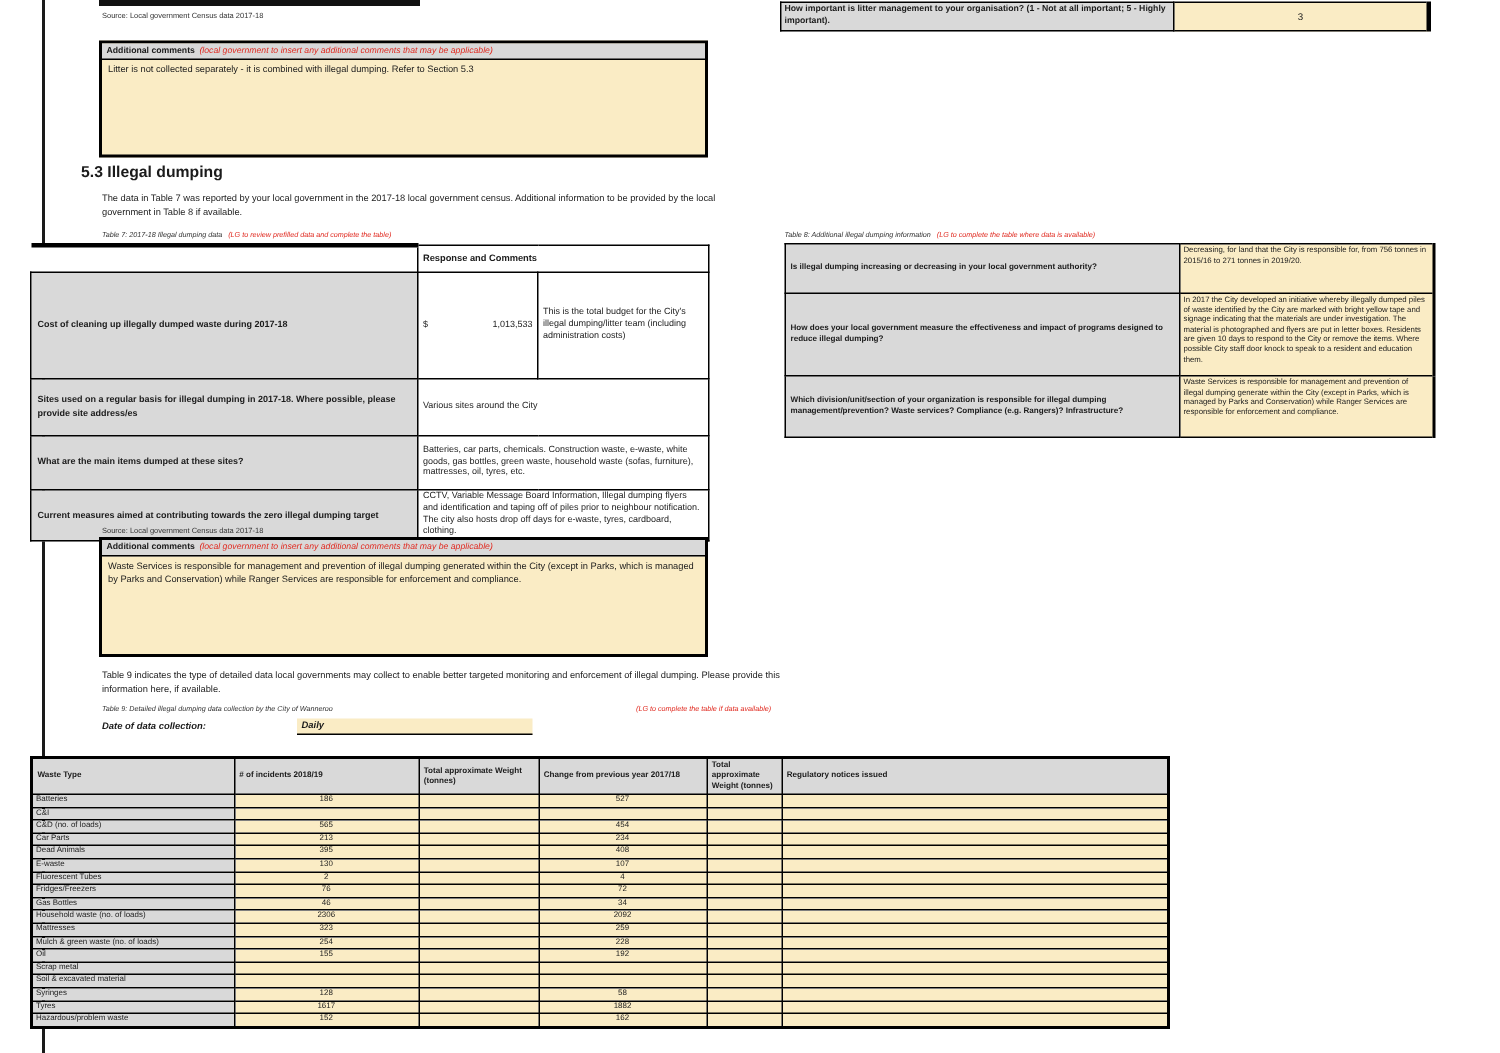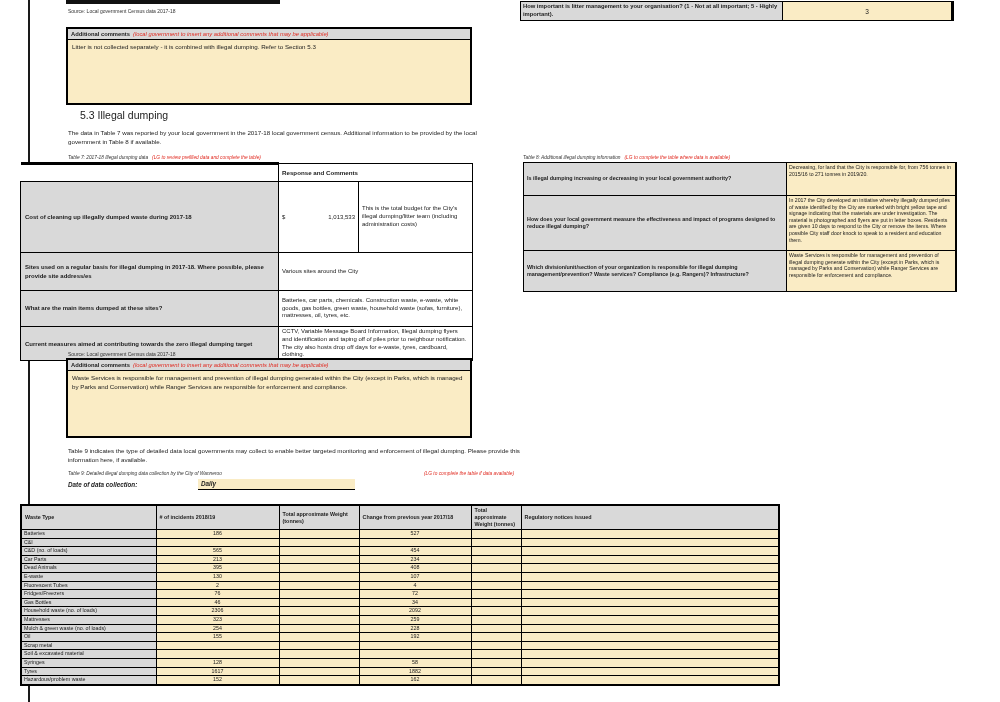--- a/index.html
+++ b/index.html
@@ -22,21 +22,21 @@
   
   .cbox{border:2px solid #000;width:402px;background:#FAECC5;}
   #cbox1{left:66px;top:27px;height:74px;}
   #cbox2{left:66px;top:358px;height:76px;}
   .cbox-head{background:#D9D9D9;border-bottom:1px solid #000;padding:1px 3px;font-size:5.8px;
              display:flex;gap:3px;align-items:center;white-space:nowrap;height:8px;}
   .cbox-title{font-weight:bold;}
   .cbox-hint{font-style:italic;color:#E02A20;}
   .cbox-body{padding:2px 4px;font-size:6.2px;line-height:1.5;}
 
-  #heading{left:80px;top:109px;font-size:10.5px;font-weight:normal;}
+  #heading{left:54px;top:109px;font-size:10.5px;font-weight:bold;}
   .para{font-size:6.2px;line-height:1.5;color:#222;}
   #intro{left:68px;top:128px;width:432px;}
   #para2{left:68px;top:446px;width:480px;}
 
   .caption{font-size:4.8px;font-style:italic;color:#333;white-space:nowrap;}
   .caption .note{color:#E02A20;margin-left:4px;}
   #t7cap{left:68px;top:155px;}
   #t8cap{left:523px;top:155px;}
   #t9capwrap{left:68px;top:471px;width:700px;}
   #t9capwrap .note{position:absolute;left:352px;top:0;}

